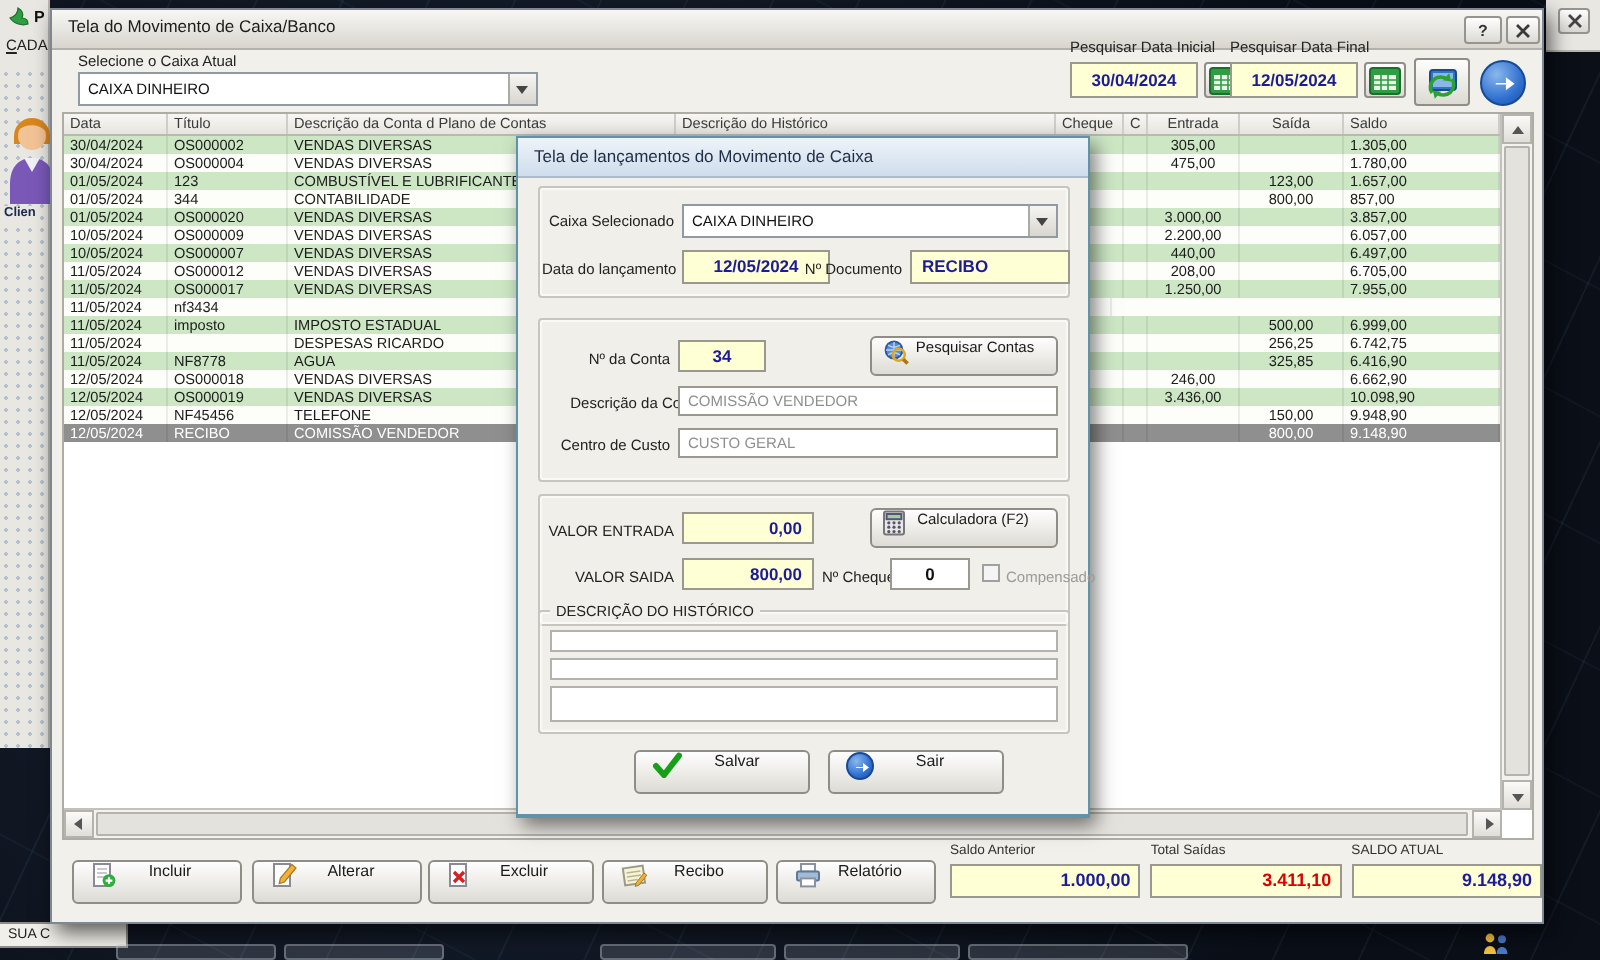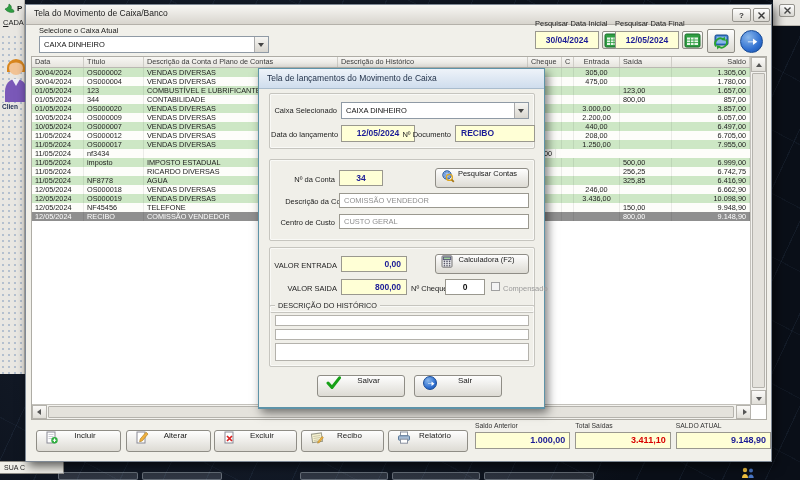--- a/index.html
+++ b/index.html
@@ -66,21 +66,21 @@
   .thead{position:absolute;left:0;top:0;width:718px;height:11px;display:flex;
     background:linear-gradient(#f8f7f4,#e6e4de);border-bottom:1px solid #bab8b2;font-size:7.3px;color:#3a3a3a;}
   .th{line-height:10px;padding:0 3px;border-right:1px solid #cfcdc7;overflow:hidden;white-space:nowrap;}
   #grid-rows{position:absolute;left:0;top:11px;width:718px;}
   .trow{display:flex;height:9px;line-height:9px;font-size:7.3px;color:#1c1c1c;}
   .td{padding:0 3px;border-right:1px solid rgba(0,0,0,0.07);overflow:hidden;white-space:nowrap;}
   .even{background:#cde7c5;}
   .odd{background:#fdfdfa;}
   .sel{background:#8f8f8f;color:#fff;}
   .c0{width:52px}.c1{width:60px}.c2{width:194px}.c3{width:190px}.c4{width:34px}.c5{width:12px}
-  .c6{width:46px;text-align:center}.c7{width:52px;text-align:left}.c8{width:78px;text-align:right}
+  .c6{width:46px;text-align:center}.c7{width:52px;text-align:center}.c8{width:78px;text-align:left}
   .vscroll{position:absolute;right:0;top:0;width:16px;height:348px;background:#f3f2ee;border-left:1px solid #c3c1bb;}
   .hscroll{position:absolute;left:0;bottom:0;width:719px;height:15px;background:#f3f2ee;border-top:1px solid #c3c1bb;}
   .sb-arr{position:absolute;background:linear-gradient(#fbfaf8,#e0ded8);border:1px solid #b5b3ad;}
   .tri{position:absolute;width:0;height:0;border:3px solid transparent;}
   .sb-thumb{position:absolute;background:#e4e2dc;border:1px solid #b5b3ad;border-radius:1px;}
 
   
   .fbtn{top:425px;height:22px;}
   .totals{left:449px;top:417px;width:296px;height:38px;display:flex;gap:5px;}
   .tot-col{flex:1;display:flex;flex-direction:column;}
@@ -326,21 +326,21 @@
             <div class="td c3"></div>
             <div class="td c4"></div>
             <div class="td c5"></div>
             <div class="td c6"></div>
             <div class="td c7">500,00</div>
             <div class="td c8">6.999,00</div>
           </div>
           <div class="trow odd">
             <div class="td c0">11/05/2024</div>
             <div class="td c1"></div>
-            <div class="td c2">RICARDO DIVERSAS</div>
+            <div class="td c2">DESPESAS RICARDO</div>
             <div class="td c3"></div>
             <div class="td c4"></div>
             <div class="td c5"></div>
             <div class="td c6"></div>
             <div class="td c7">256,25</div>
             <div class="td c8">6.742,75</div>
           </div>
           <div class="trow even">
             <div class="td c0">11/05/2024</div>
             <div class="td c1">NF8778</div>

